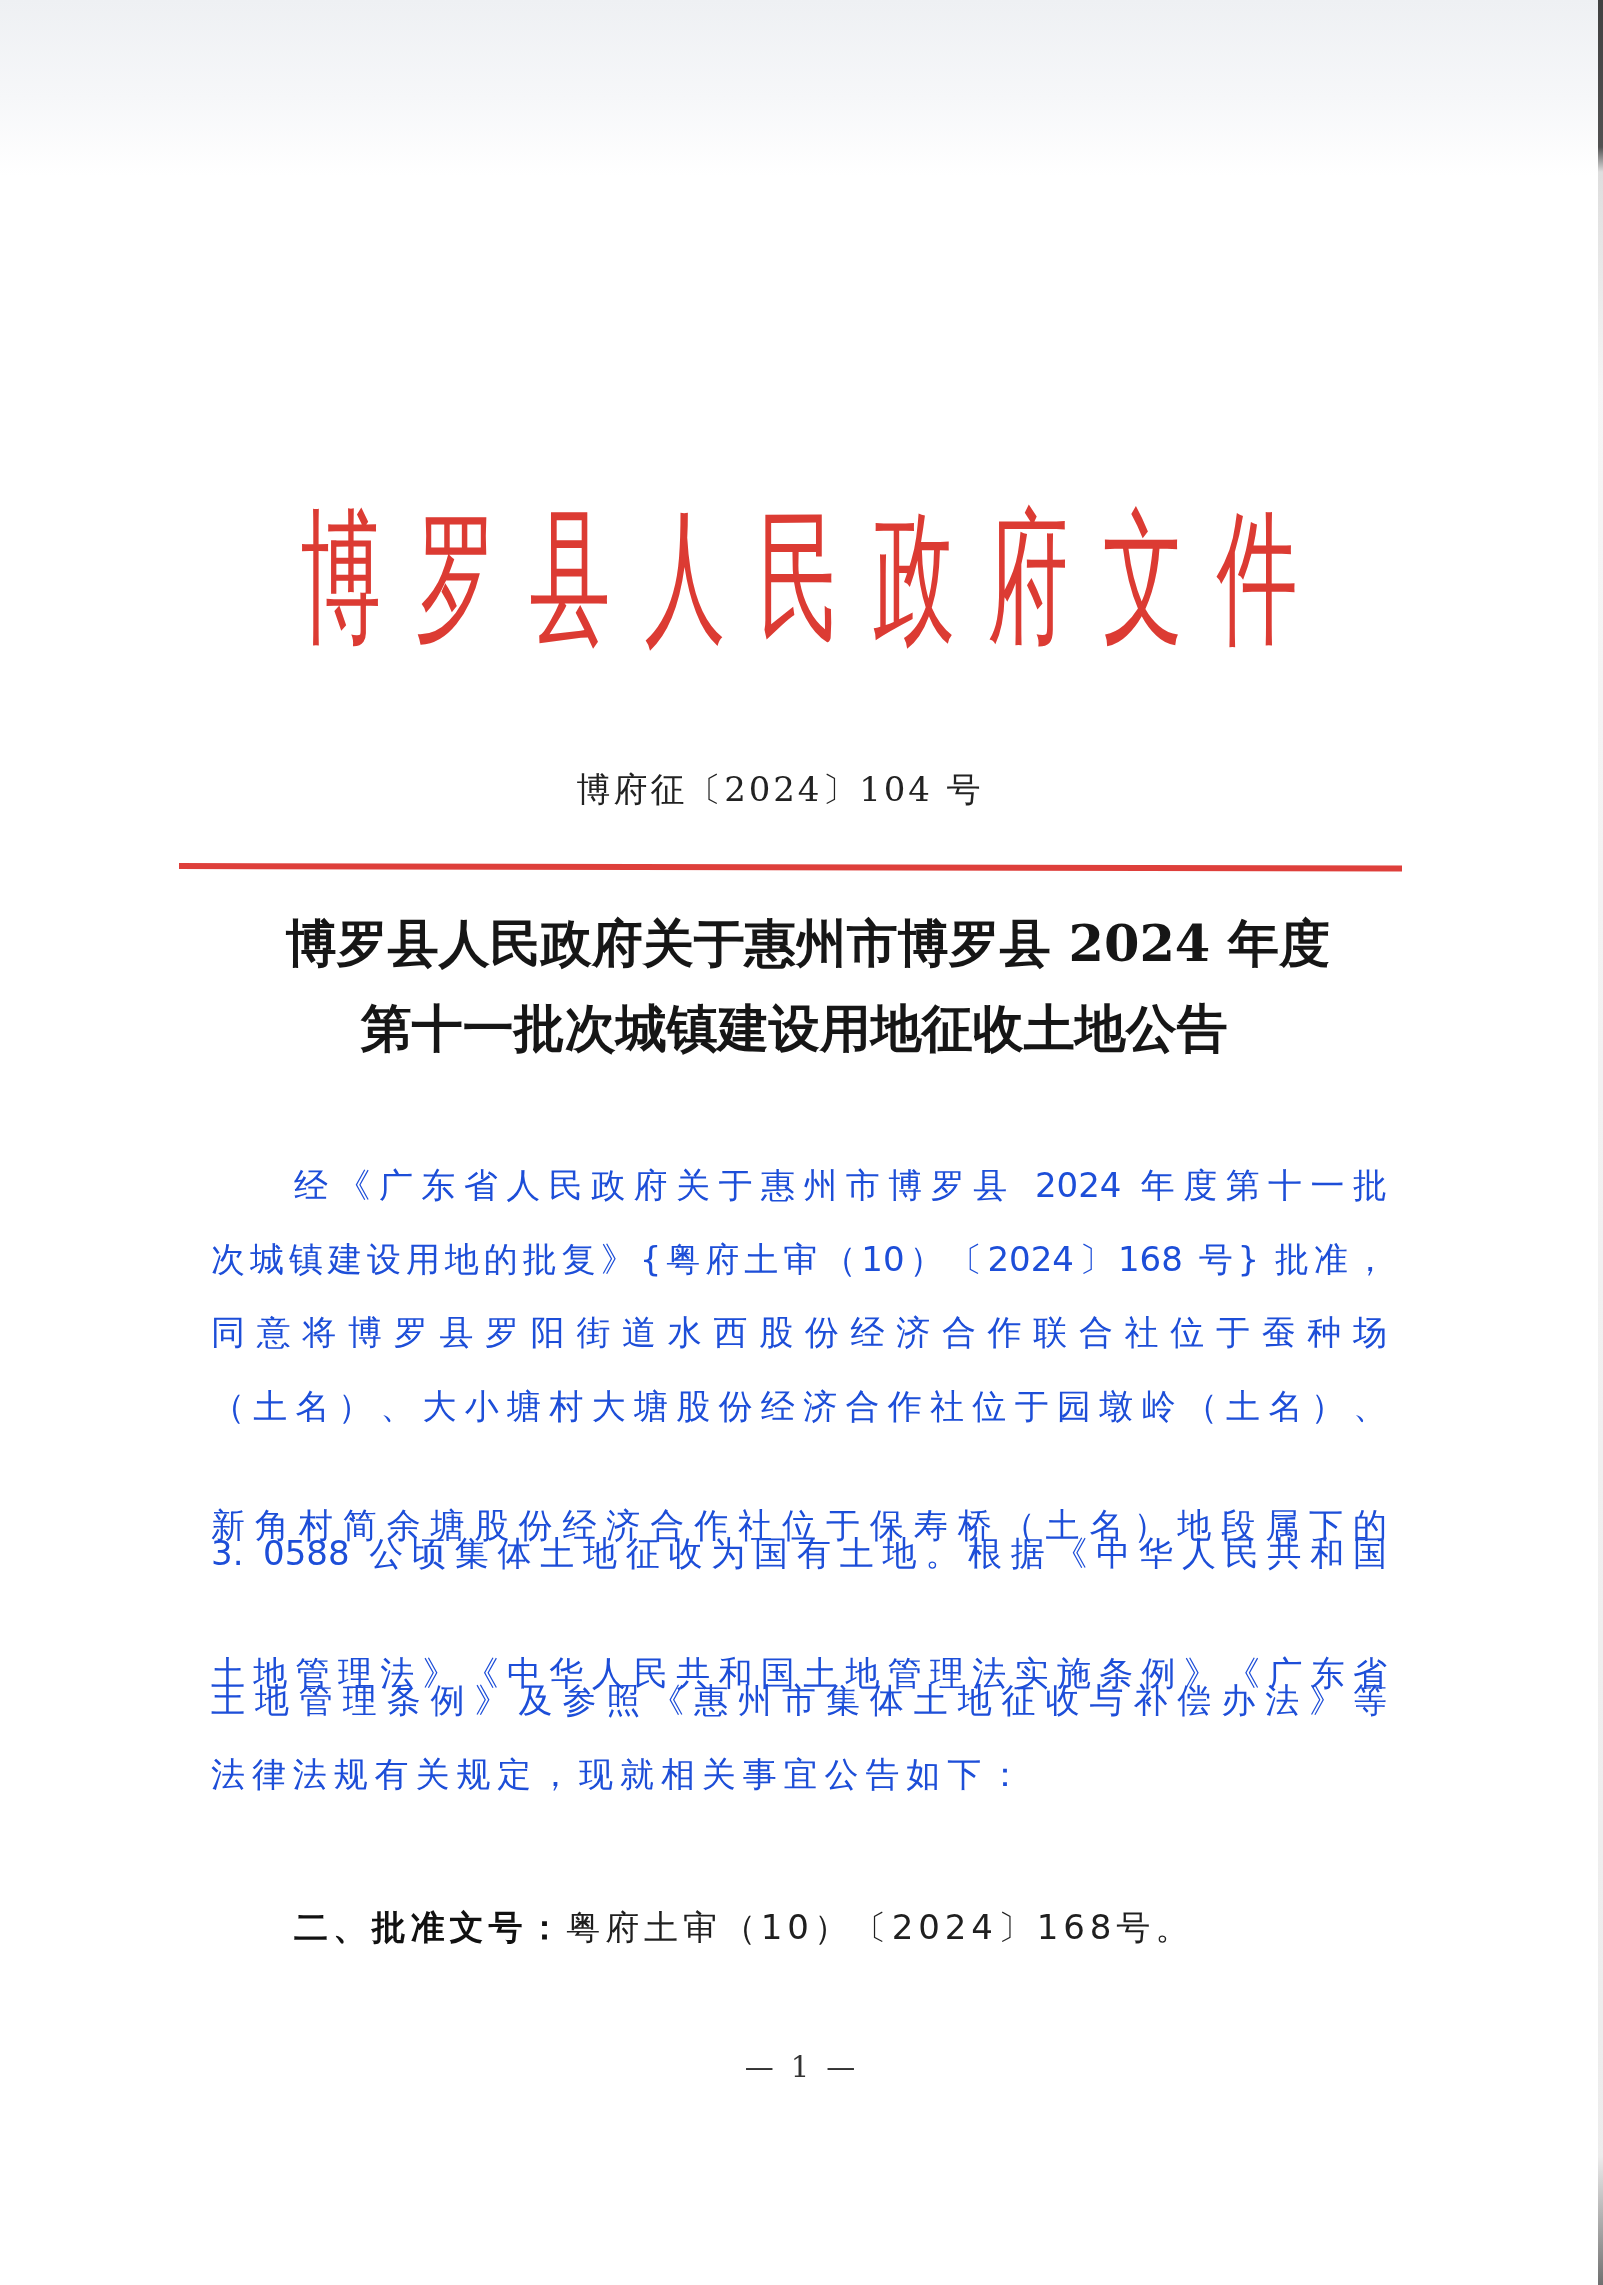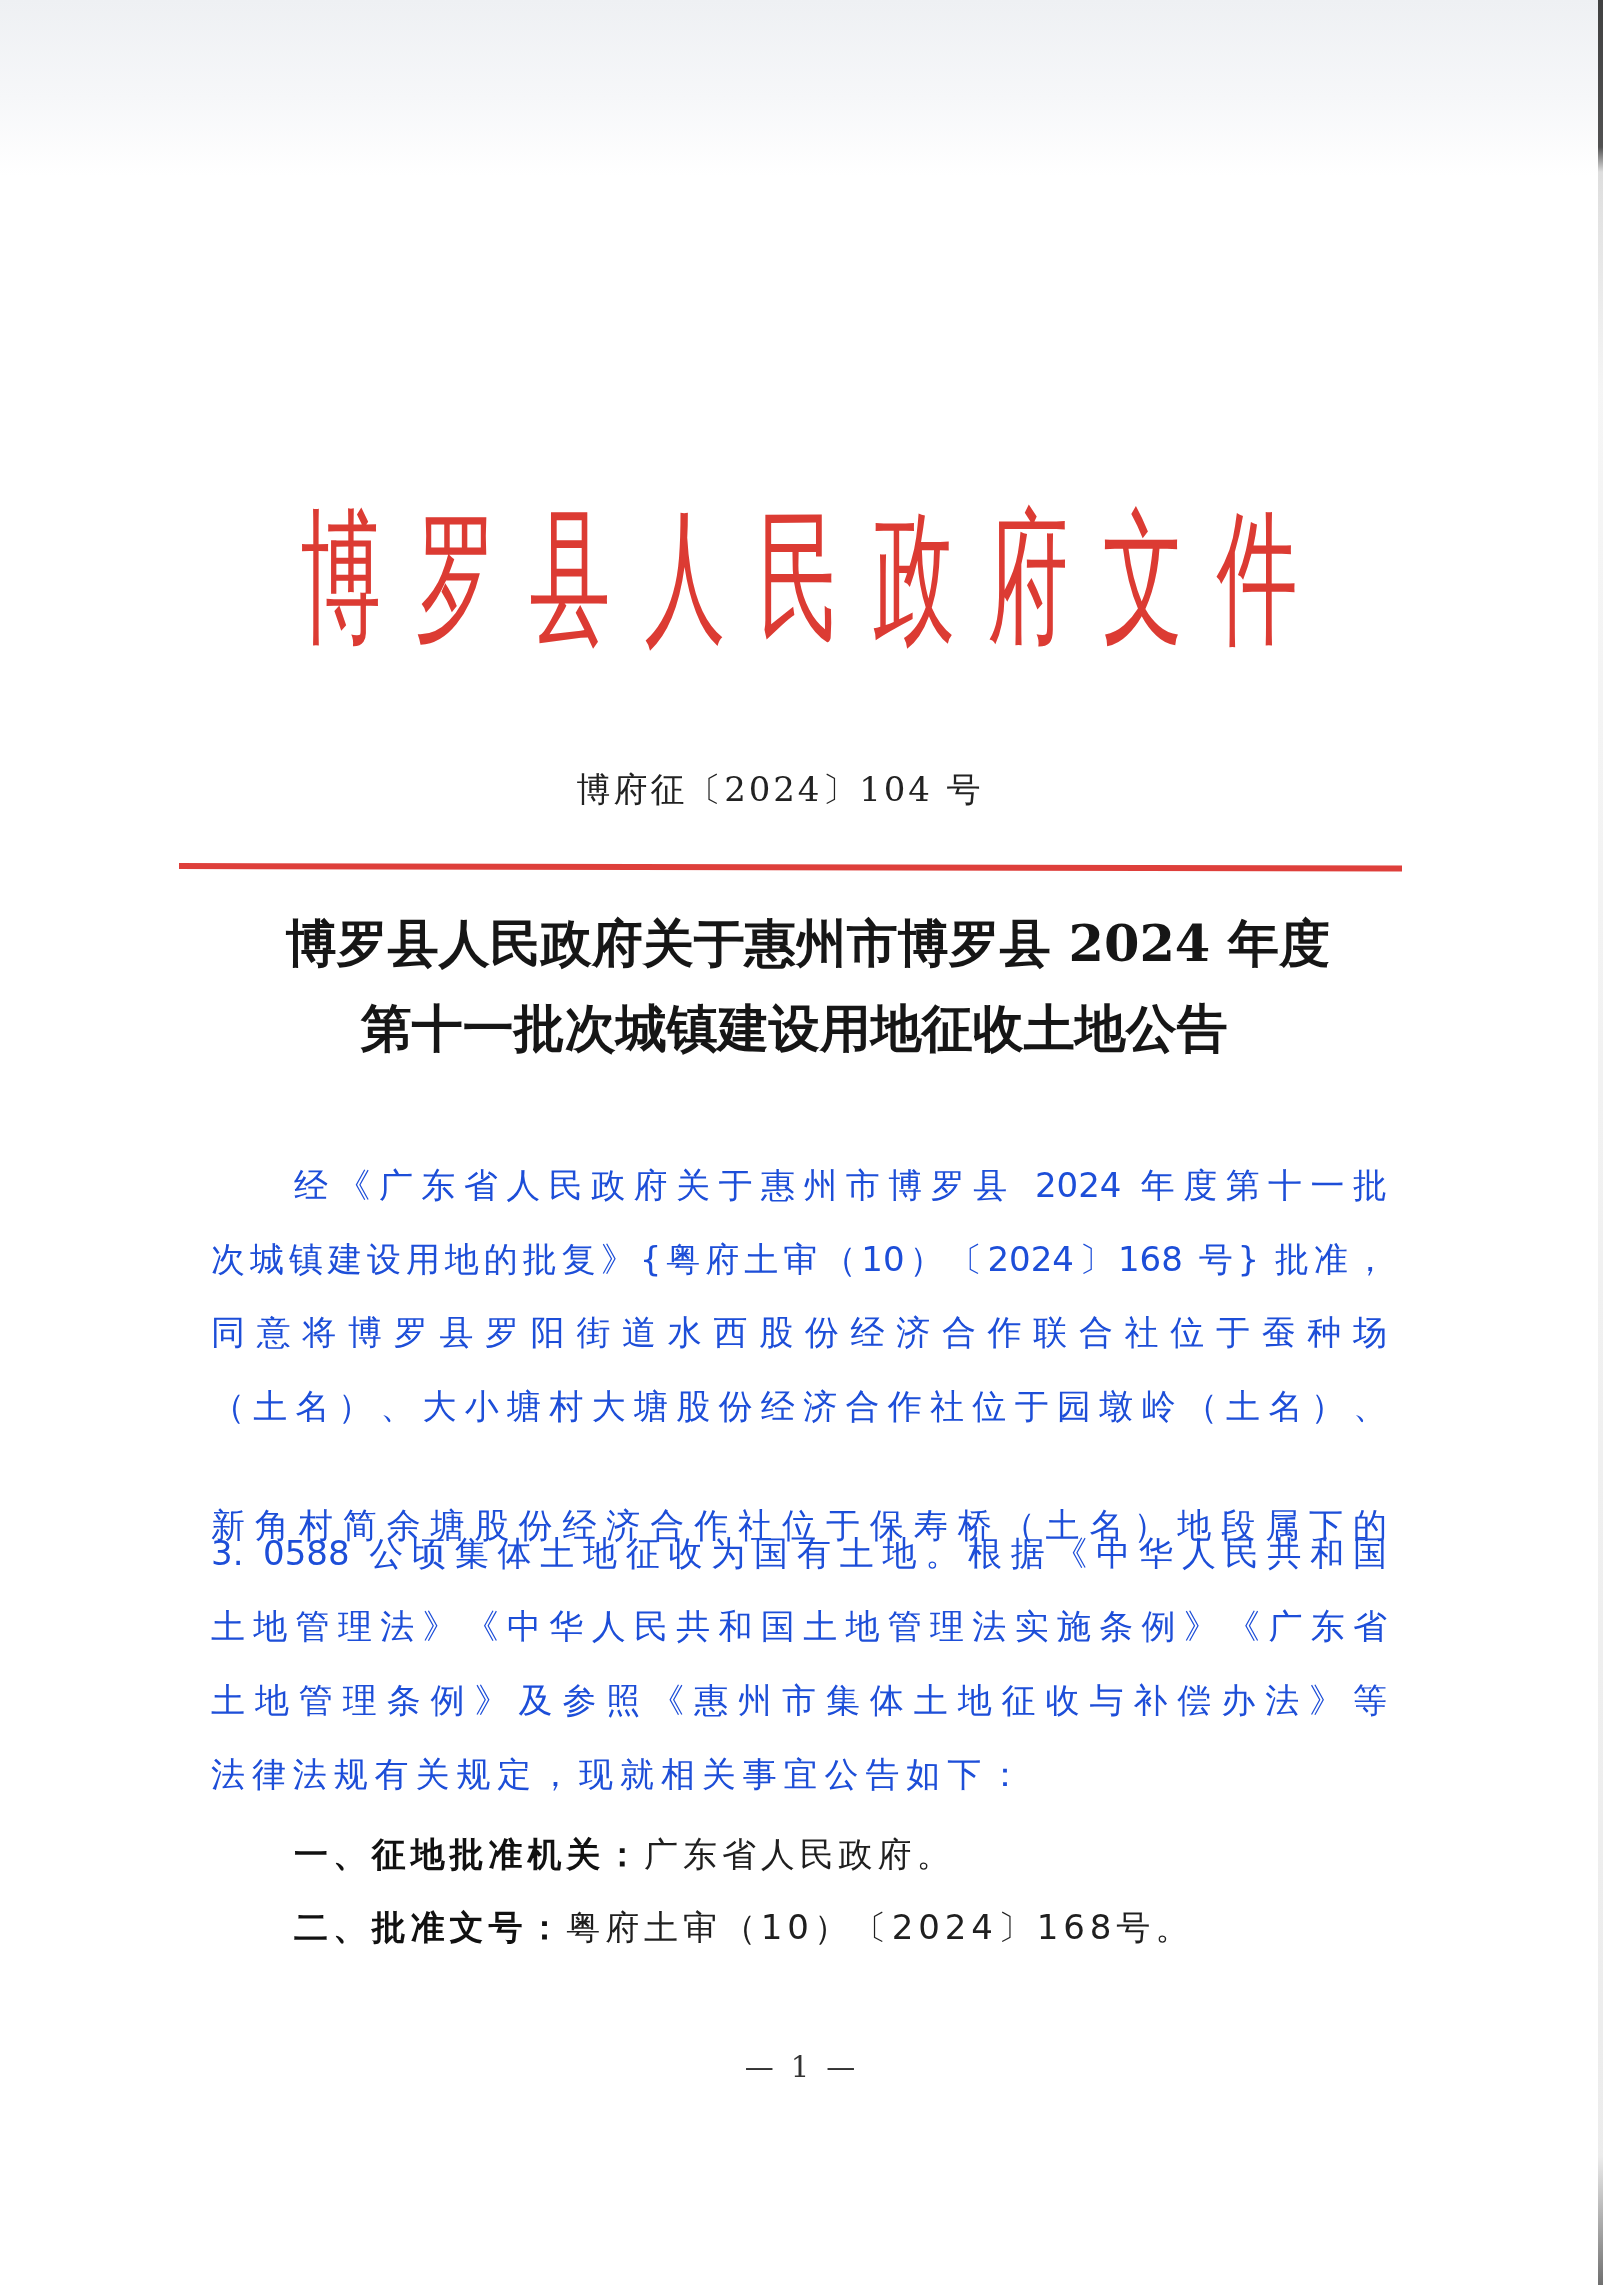--- a/index.html
+++ b/index.html
@@ -181,27 +181,24 @@
   <div class="title-line l1">博罗县人民政府关于惠州市博罗县 2024 年度</div>
   <div class="title-line l2">第十一批次城镇建设用地征收土地公告</div>
 
   <div>
     <div class="body-line first" style="top:1164px;">经《广东省人民政府关于惠州市博罗县 2024 年度第十一批</div>
     <div class="body-line" style="top:1238px;">次城镇建设用地的批复》{粤府土审（10）〔2024〕168 号} 批准，</div>
     <div class="body-line" style="top:1311px;">同意将博罗县罗阳街道水西股份经济合作联合社位于蚕种场</div>
     <div class="body-line" style="top:1385px;">（土名）、大小塘村大塘股份经济合作社位于园墩岭（土名）、</div>
     <div class="body-line" style="top:1504px;">新角村简余塘股份经济合作社位于保寿桥（土名）地段属下的</div>
     <div class="body-line" style="top:1532px;">3. 0588 公顷集体土地征收为国有土地。根据《中华人民共和国</div>
-    <div class="body-line" style="top:1605px;font-family:Liberation Serif, serif;">土地管理法》《中华人民共和国土地管理法实施条例》《广东省</div>
+    <div class="body-line" style="top:1652px;font-family:Liberation Serif, serif;">土地管理法》《中华人民共和国土地管理法实施条例》《广东省</div>
     <div class="body-line" style="top:1679px;">土地管理条例》及参照《惠州市集体土地征收与补偿办法》等</div>
     <div class="body-line last" style="top:1753px;">法律法规有关规定，现就相关事宜公告如下：</div>
   </div>
 
-  <div class="item-line" style="top:1833px;">
-    <span class="lbl">一、征地批准机关：</span><span class="val">广东省人民政府。</span>
-  </div>
   <div class="item-line" style="top:1906px;">
     <span class="lbl">二、批准文号：</span><span class="val">粤府土审（10）〔2024〕168号。</span>
   </div>
 
   <div class="page-number">— 1 —</div>
 </div>
 
 
 </body></html>

